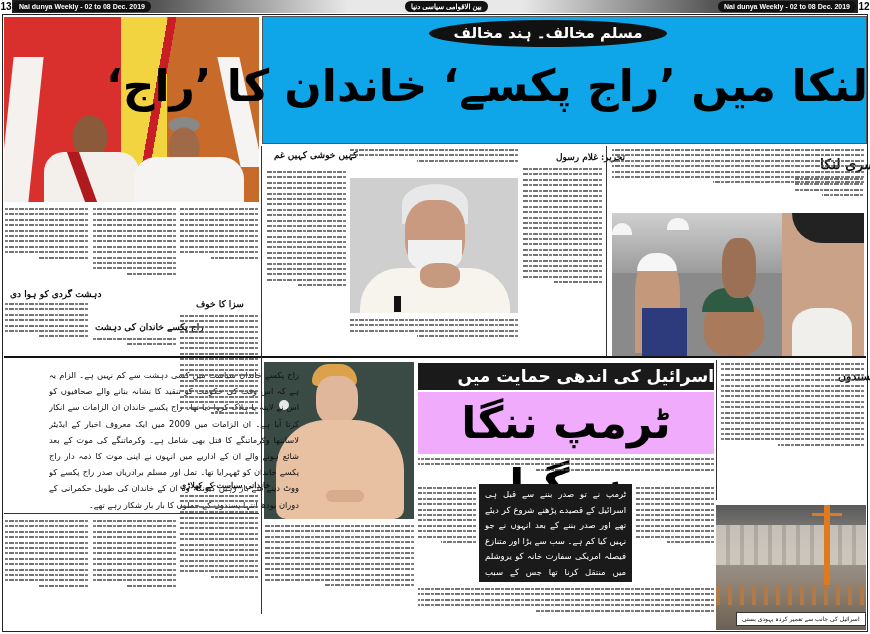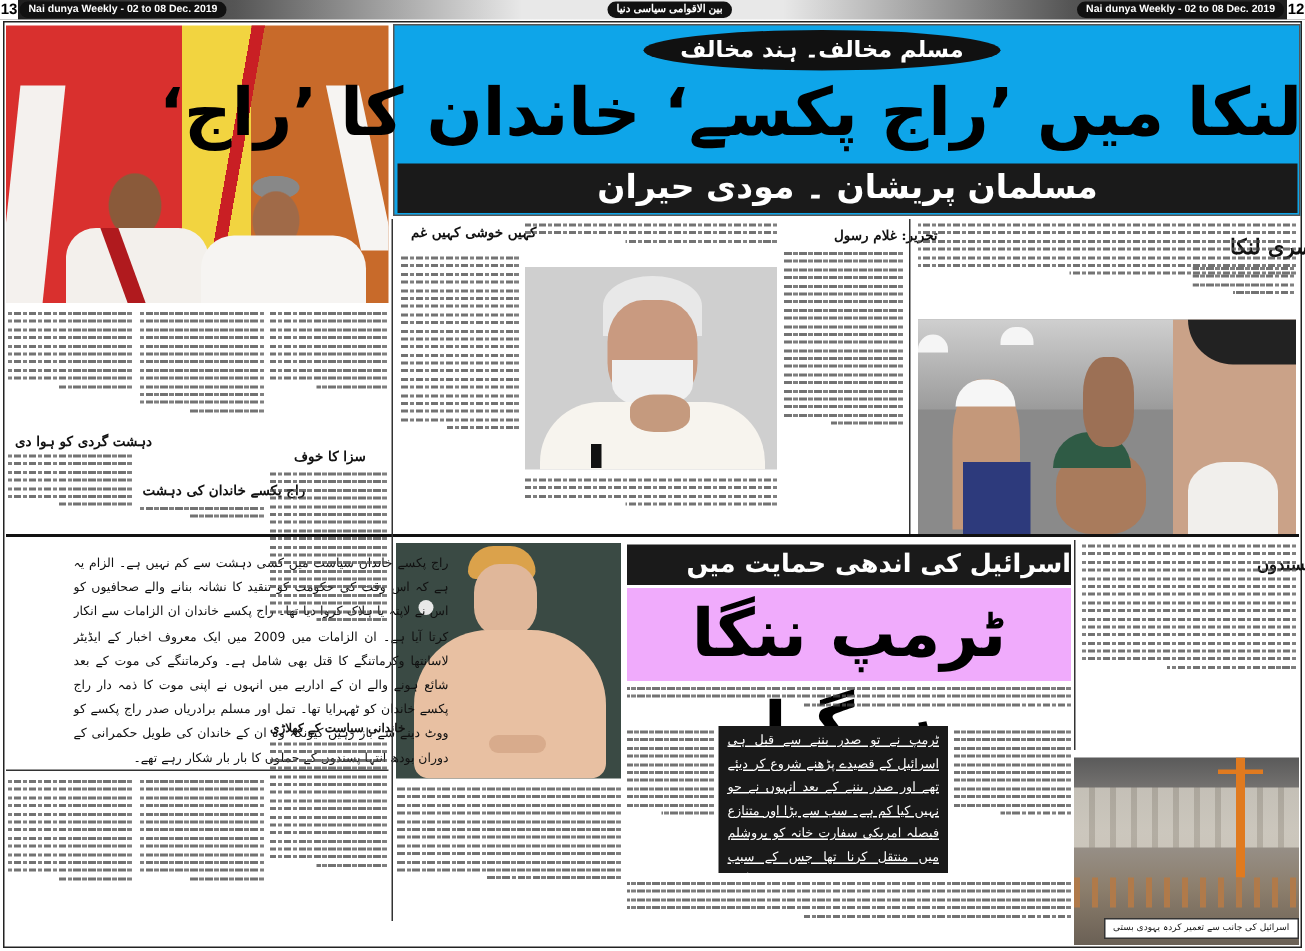--- a/index.html
+++ b/index.html
@@ -20,32 +20,32 @@
     font: 5px "DejaVu Sans", sans-serif; line-height: 8.4px; color: #222; }
   .line-fill { display: block; height: 2px; margin: 3px 0 3.4px 0; background: repeating-linear-gradient(to left, #555 0 3px, transparent 3px 4px, #444 4px 9px, transparent 9px 10px); opacity: .75; }
   .subhead { position: absolute; direction: rtl; font: bold 11px "DejaVu Serif", serif; color: #111; text-align: center; white-space: nowrap; }
 
   .vrule { position: absolute; width: 1px; background: #333; }
   .hrule { position: absolute; height: 1px; background: #333; }
 
   .hdrbox { position: absolute; left: 262px; top: 16px; width: 605px; height: 128px; background: #0ea5e9; border: 1px solid #555; }
   .oval { position: absolute; left: 166px; top: 3px; width: 238px; height: 27px; border-radius: 50%; background: #111; color: #fff;
     font: bold 15px "DejaVu Sans", sans-serif; text-align: center; line-height: 27px; direction: rtl; }
-  .mainhl { position: absolute; left: 0; top: 30px; width: 605px; height: 58px; text-align: center; direction: rtl;
+  .mainhl { position: absolute; left: 0; top: 40px; width: 605px; height: 58px; text-align: center; direction: rtl;
     font: bold 44px "DejaVu Sans", sans-serif; line-height: 58px; color: #000; letter-spacing: -1px; white-space: nowrap; }
   .subhl { position: absolute; left: 2px; top: 92px; width: 600px; height: 33px; background: #1a1a1a; color: #fff; text-align: center;
     direction: rtl; font: bold 22px "DejaVu Sans", sans-serif; line-height: 33px; }
 
   .trumpbar { position: absolute; left: 418px; top: 363px; width: 296px; height: 27px; background: #1a1a1a; color: #fff; text-align: right;
     direction: rtl; font: bold 17px "DejaVu Sans", sans-serif; line-height: 27px; }
   .trumphl { position: absolute; left: 418px; top: 392px; width: 296px; height: 62px; background: #f0abfc; color: #000; text-align: center;
     direction: rtl; font: bold 44px "DejaVu Sans", sans-serif; line-height: 62px; }
 
   .quote { position: absolute; left: 479px; top: 484px; width: 153px; height: 98px; background: #1a1a1a; color: #fff; direction: rtl;
-    font: 8.5px "DejaVu Sans", sans-serif; line-height: 15.5px; padding: 3px 6px; text-align: justify; text-decoration: underline; }
+    font: 8.5px "DejaVu Sans", sans-serif; line-height: 15.5px; padding: 3px 6px; text-align: justify; }
 
   .caption { position: absolute; background: #fff; border: 1px solid #333; direction: rtl; font: 6px "DejaVu Sans", sans-serif;
     line-height: 12px; padding: 0 5px; white-space: nowrap; }
 
   .boldpara { position: absolute; left: 6px; top: 367px; width: 250px; height: 145px; direction: rtl; text-align: justify;
     font: 8.3px "DejaVu Sans", sans-serif; line-height: 16.2px; color: #111; overflow: hidden; margin-left: 43px; }
 </style>
 </head>
 <body>
 
@@ -69,21 +69,20 @@
   <div style="position:absolute; left:2px; top:40px; width:30px; height:145px; background:#f4f1ee; transform:skewX(-6deg);"></div>
   <div style="position:absolute; left:40px; top:135px; width:95px; height:50px; background:#f3f0ec; border-radius:20px 20px 0 0;"></div>
   <div style="position:absolute; left:72px; top:135px; width:12px; height:50px; background:#b01a1e; transform:skewX(20deg);"></div>
   <div style="position:absolute; left:130px; top:140px; width:110px; height:45px; background:#f6f4f2; border-radius:22px 22px 0 0;"></div>
   <div style="position:absolute; left:225px; top:40px; width:22px; height:110px; background:#f6f4f2; transform:skewX(12deg);"></div>
 </div>
 
 <div class="hdrbox">
   <div class="oval">مسلم مخالف۔ ہند مخالف</div>
   <div class="mainhl">لنکا میں ’راج پکسے‘ خاندان کا ’راج‘</div>
-  <div class="subhl">مسلمان پریشان ۔ مودی حیران</div>
 </div>
 
 <div class="photo" style="left:350px; top:178px; width:168px; height:135px; background:#cfcfcf;">
   <div style="position:absolute; left:52px; top:6px; width:66px; height:40px; background:#e8e8e8; border-radius:50% 50% 0 0;"></div>
   <div style="position:absolute; left:55px; top:22px; width:60px; height:70px; background:#c99a80; border-radius:40%;"></div>
   <div style="position:absolute; left:58px; top:62px; width:54px; height:32px; background:#f0f0f0; border-radius:0 0 50% 50%;"></div>
   <div style="position:absolute; left:10px; top:90px; width:150px; height:45px; background:#f7f4ee; border-radius:40px 40px 0 0;"></div>
   <div style="position:absolute; left:70px; top:85px; width:40px; height:25px; background:#c59a7e; border-radius:40%;"></div>
   <div style="position:absolute; left:44px; top:118px; width:7px; height:16px; background:#111;"></div>
 </div>

